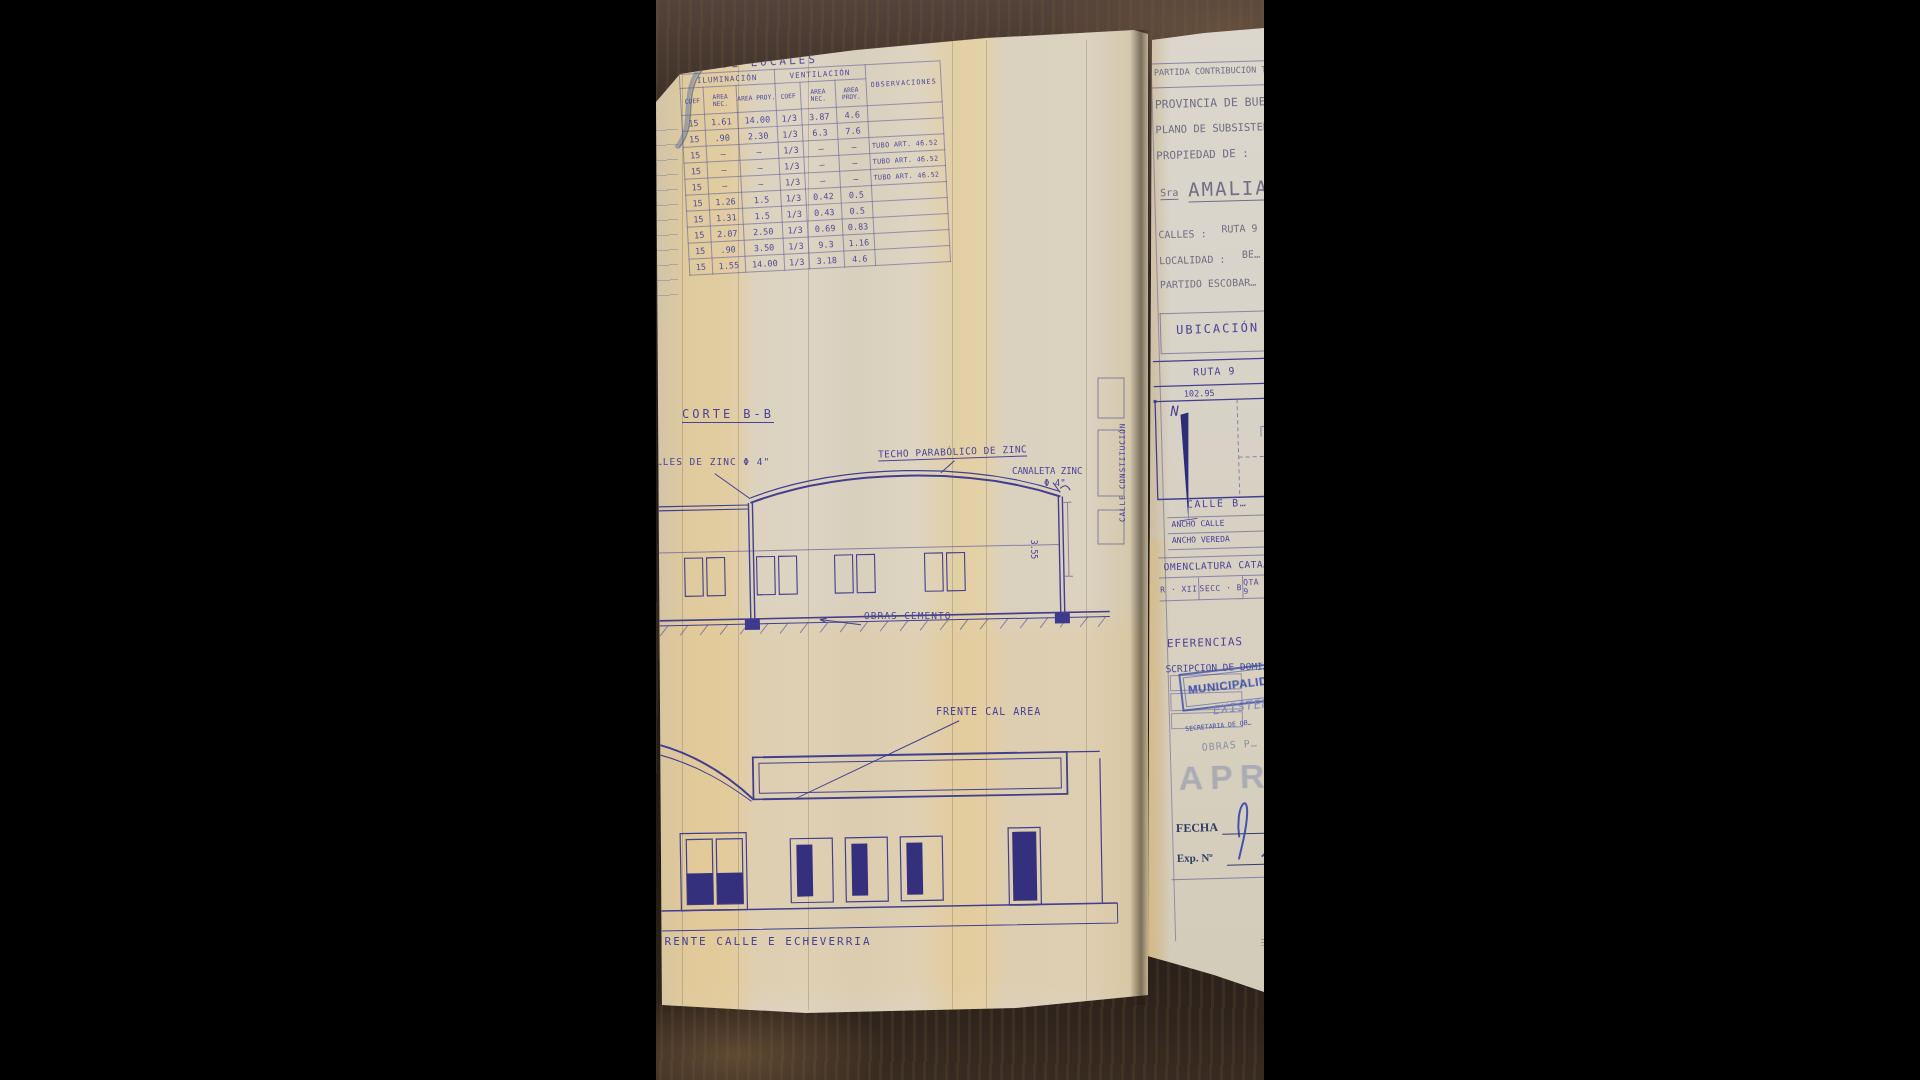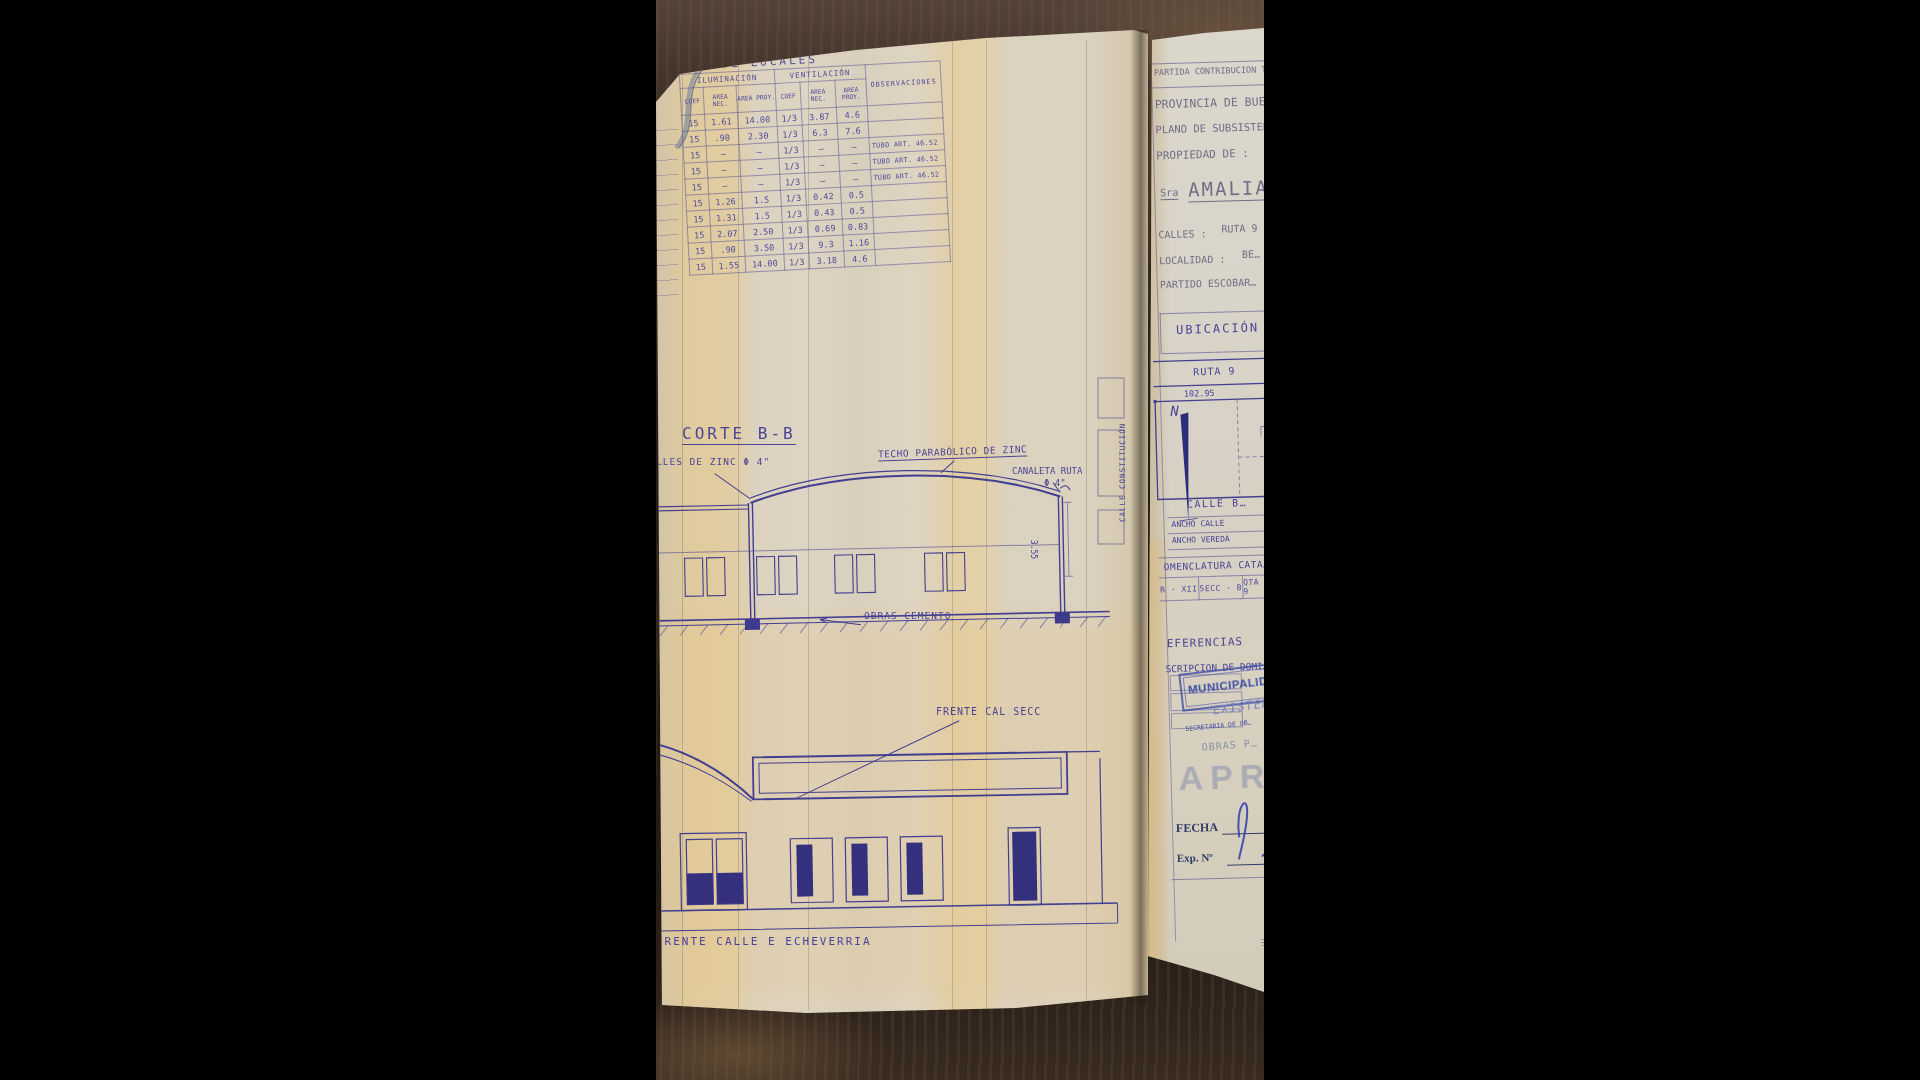--- a/index.html
+++ b/index.html
@@ -227,24 +227,24 @@
             <rect x="290" y="156" width="18" height="38"></rect>
         </g>
         <path class="ln" stroke-width="1.6" d="M0,218 L452,218"></path>
         <path class="ln" stroke-width="1" d="M0,223 L452,223"></path>
         <g class="ln faint" stroke-width="1">
           <path d="M10,223 L2,233 M30,223 L22,233 M50,223 L42,233 M70,223 L62,233 M90,223 L82,233 M110,223 L102,233 M130,223 L122,233 M150,223 L142,233 M170,223 L162,233 M190,223 L182,233 M210,223 L202,233 M230,223 L222,233 M250,223 L242,233 M270,223 L262,233 M290,223 L282,233 M310,223 L302,233 M330,223 L322,233 M350,223 L342,233 M370,223 L362,233 M390,223 L382,233 M410,223 L402,233 M430,223 L422,233 M448,223 L440,233"></path>
         </g>
         <path class="ln" stroke-width="1" d="M203,226 L162,220 M162,220 l7,-1 m-7,1 l6,3"></path>
         <path class="ln faint" stroke-width="1" d="M412,108 L412,182 M408,108 L416,108 M408,182 L416,182"></path>
       </svg>
-      <div class="draft" style="left:26px;top:424px;font-size:16px;letter-spacing:3px"><span class="u">CORTE B-B</span></div>
+      <div class="draft" style="left:26px;top:407px;font-size:12px;letter-spacing:3px"><span class="u">CORTE B-B</span></div>
       <div class="draft" style="left:0;top:456px;font-size:9.5px;letter-spacing:1px">…LES DE ZINC Φ 4"</div>
       <div class="draft u" style="left:222px;top:446px;font-size:9.5px;letter-spacing:.5px;transform:rotate(-2deg)">TECHO PARABÓLICO DE ZINC</div>
-      <div class="draft" style="left:356px;top:466px;font-size:9px">CANALETA RUTA</div>
+      <div class="draft" style="left:356px;top:466px;font-size:9px">CANALETA ZINC</div>
       <div class="draft" style="left:388px;top:478px;font-size:9px">Φ 4"</div>
       <div class="draft" style="left:208px;top:610px;font-size:9.5px;letter-spacing:1px">OBRAS CEMENTO</div>
       <div class="draft" style="left:368px;top:545px;font-size:8px;transform:rotate(90deg)">3.55</div>
 
       <svg width="470" height="250" viewBox="0 0 470 250" style="left:0;top:700px;transform:rotate(-1deg)">
         <rect x="98" y="55" width="314" height="42" class="ln" stroke-width="1.8"></rect>
         <rect x="104" y="61" width="302" height="30" class="ln" stroke-width="1"></rect>
         <path class="ln" stroke-width="2" d="M2,40 C45,52 75,75 98,97"></path>
         <path class="ln" stroke-width="1.1" d="M2,50 C45,62 75,83 96,99"></path>
         <path class="ln" stroke-width="1" d="M305,22 L140,97"></path>
@@ -262,21 +262,21 @@
           <rect x="30" y="170" width="26" height="31"></rect>
             <rect x="60" y="170" width="26" height="31"></rect>
           <rect x="140" y="143" width="16" height="52"></rect>
             <rect x="195" y="143" width="16" height="52"></rect>
             <rect x="250" y="143" width="16" height="52"></rect>
           <rect x="356" y="134" width="24" height="69"></rect>
         </g>
         <path class="ln" stroke-width="1.6" d="M0,207 L460,207"></path>
         <path class="ln" stroke-width="1" d="M0,227 L460,227 M460,207 L460,227"></path>
       </svg>
-      <div class="draft" style="left:280px;top:706px;font-size:10px;letter-spacing:1px">FRENTE CAL SECC</div>
+      <div class="draft" style="left:280px;top:706px;font-size:10px;letter-spacing:1px">FRENTE CAL AREA</div>
       <div class="draft" style="left:0;top:935px;font-size:11px;letter-spacing:2px">FRENTE CALLE  E  ECHEVERRIA</div>
 
       <svg width="40" height="190" style="left:436px;top:370px">
         <g class="ln faint" stroke-width="1">
           <rect x="6" y="8" width="26" height="40"></rect>
             <rect x="6" y="60" width="26" height="66"></rect>
             <rect x="6" y="140" width="26" height="34"></rect>
         </g>
       </svg>
 

